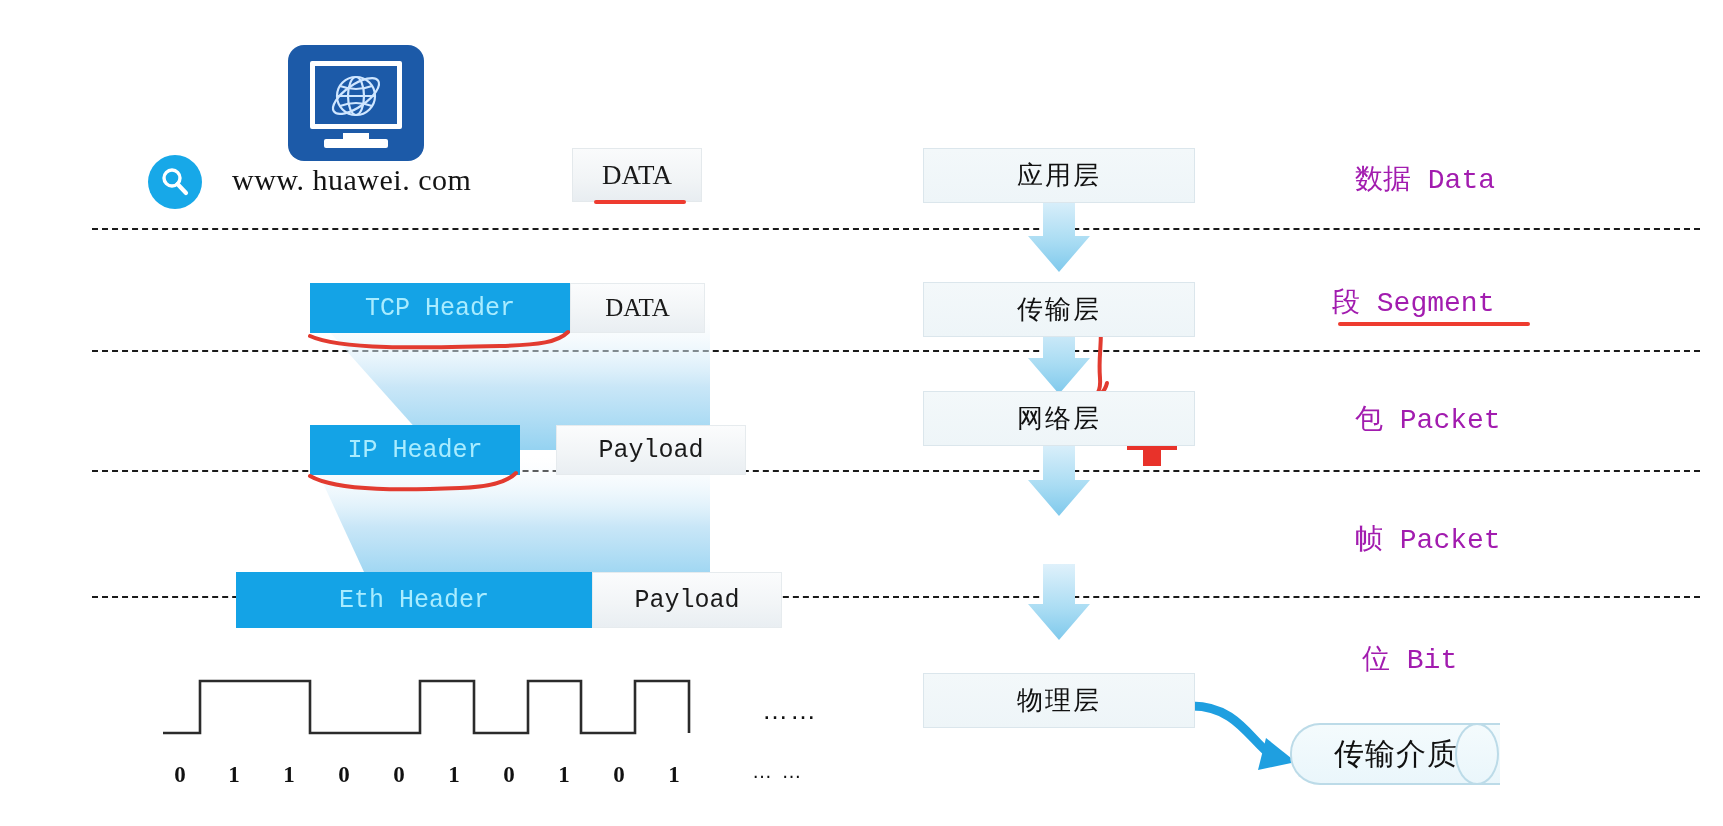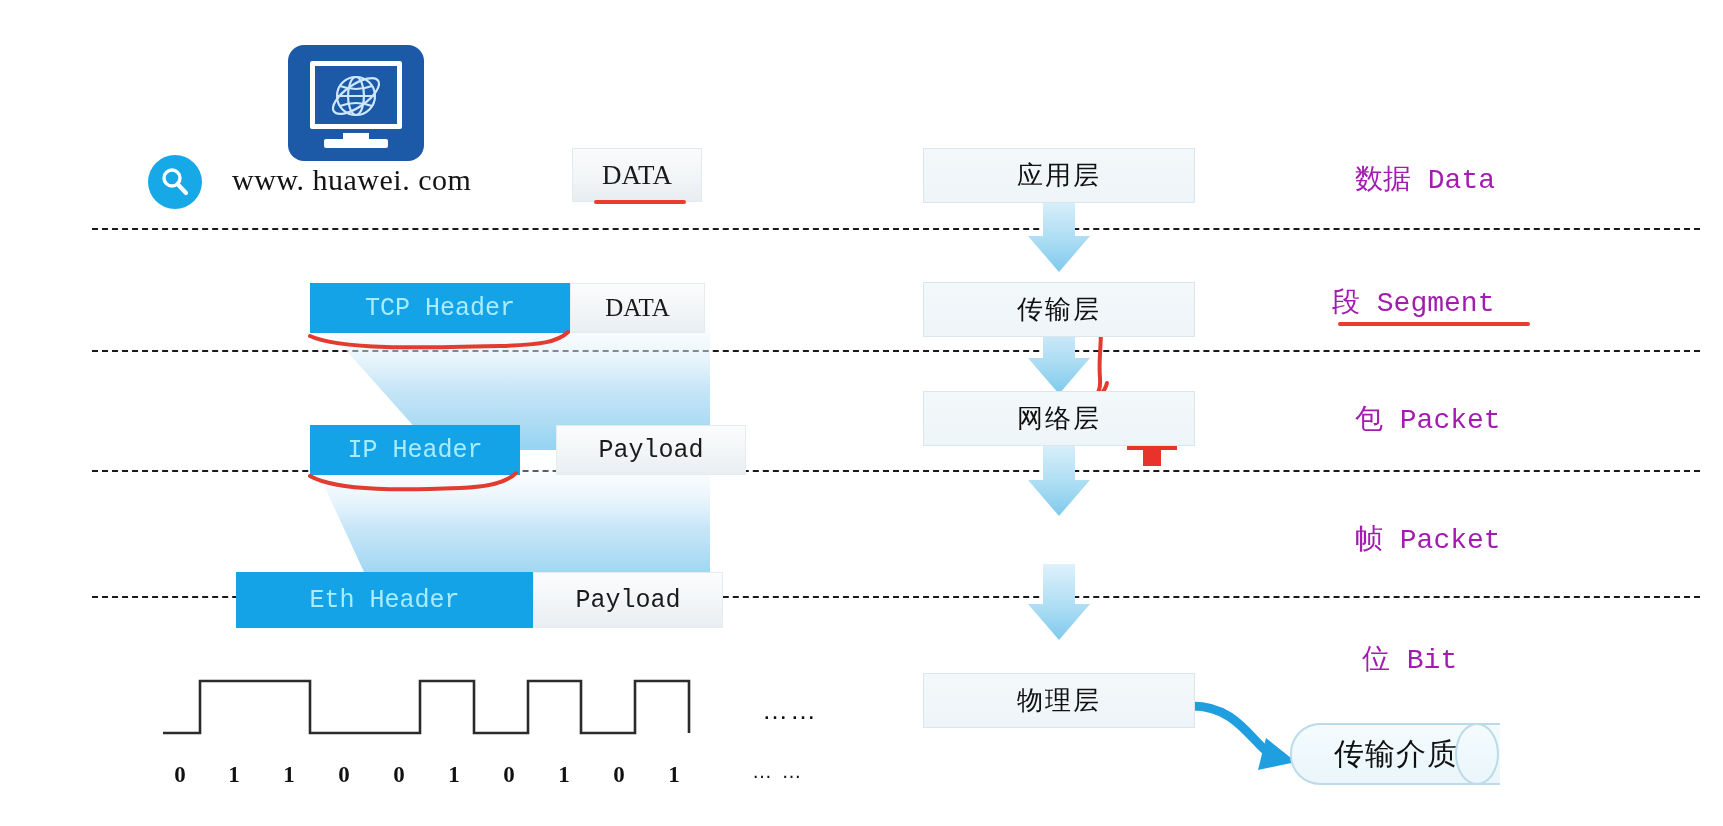--- a/index.html
+++ b/index.html
@@ -211,21 +211,21 @@
 
   <div class="pdu" style="left:310px; top:425px;gap:36px;">
     <div class="cell hdr" style="width:210px;">IP Header</div>
     <div class="cell pay" style="width:190px;">Payload</div>
   </div>
   <svg style="position:absolute; left:300px; top:470px; width:250px; height:32px;">
     <path d="M10,6 C38,22 110,20 160,18 C188,17 206,13 216,3" fill="none" stroke="#e23b30" stroke-width="4" stroke-linecap="round"></path>
   </svg>
 
   <div class="pdu" style="left:236px; top:572px; height:56px;">
-    <div class="cell hdr" style="width:297px;">Eth Header</div>
+    <div class="cell hdr" style="width:356px;">Eth Header</div>
     <div class="cell pay" style="width:190px;">Payload</div>
   </div>
 
   <div class="layer" style="left:923px; top:148px;">应用层</div>
   <div class="layer" style="left:923px; top:282px;">传输层</div>
   <div class="layer" style="left:923px; top:391px;">网络层</div>
   <div class="layer" style="left:923px; top:673px;">物理层</div>
 
   <div class="rlabel" style="left:1355px; top:160px;">
     <span class="cn">数据</span>

